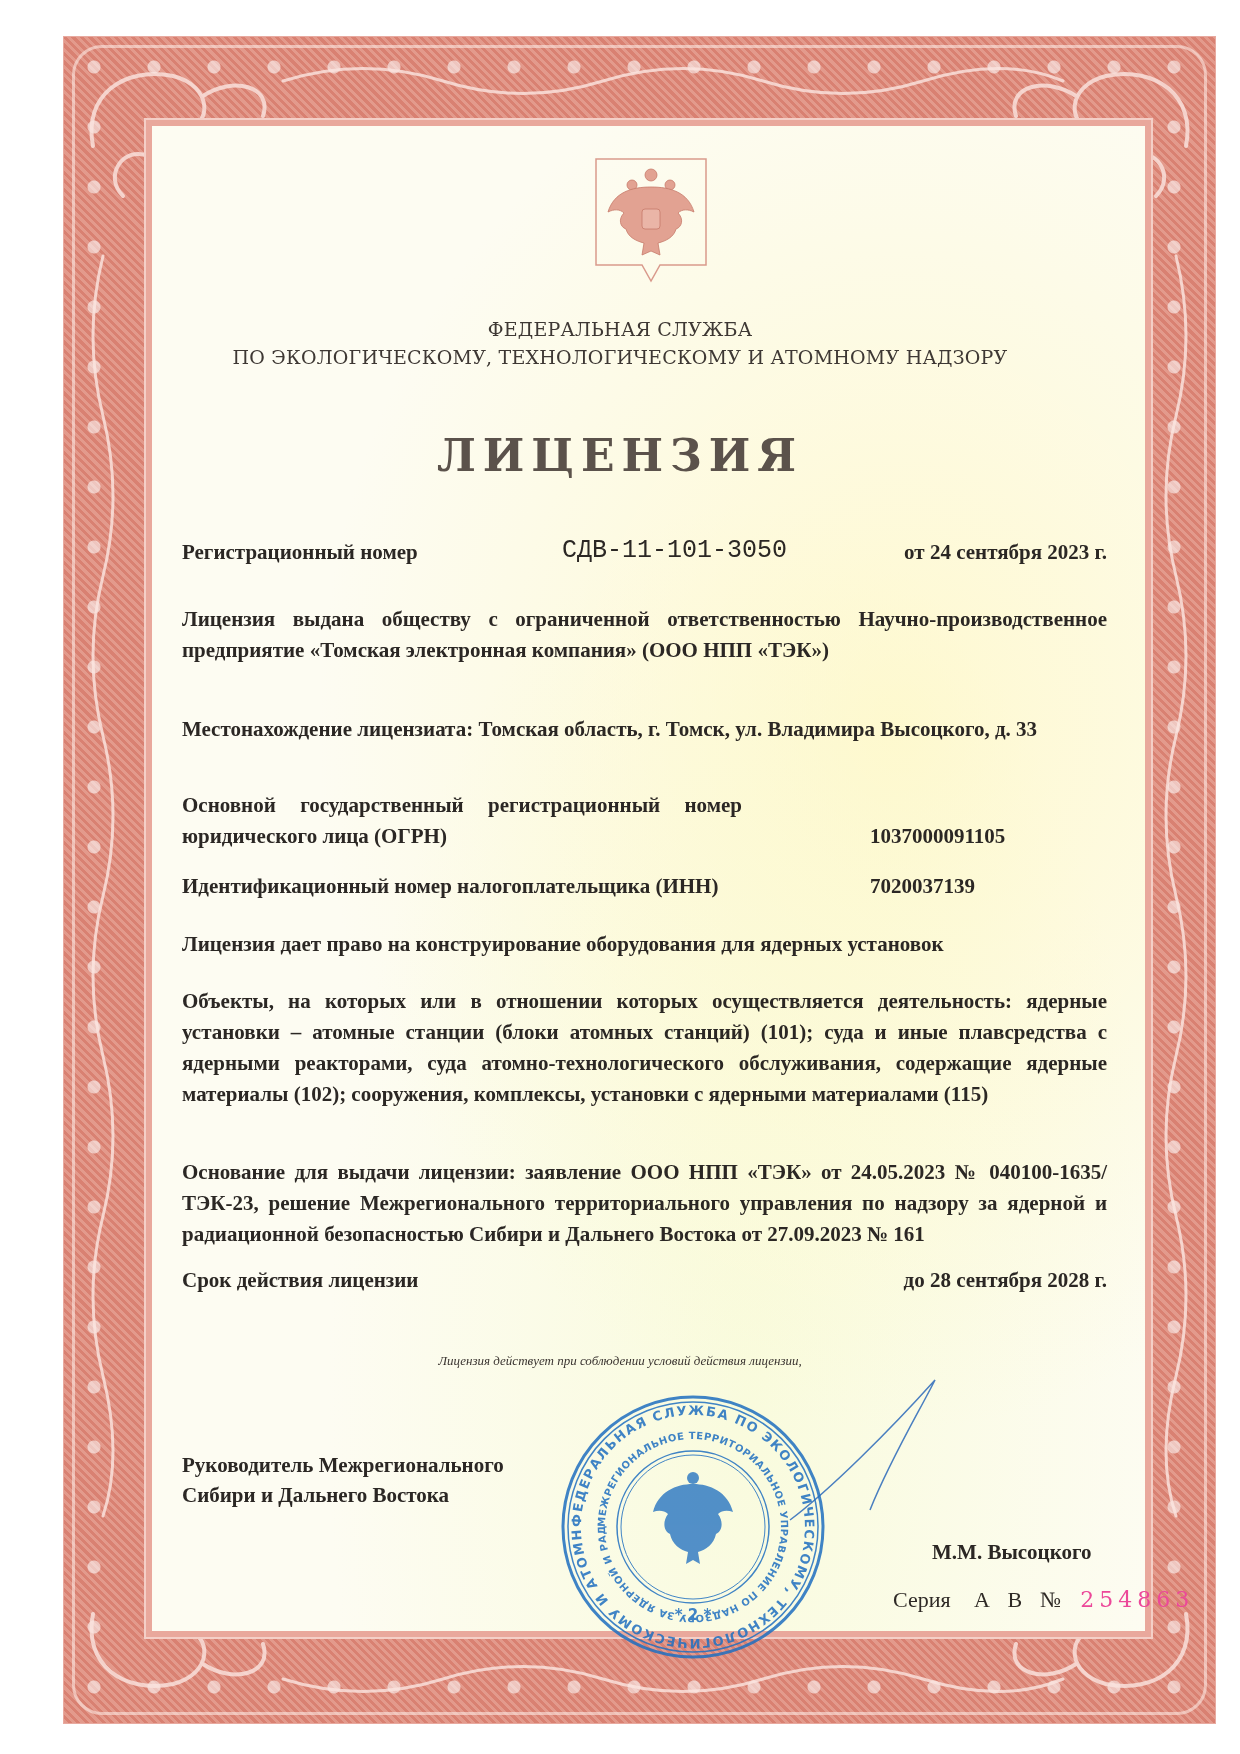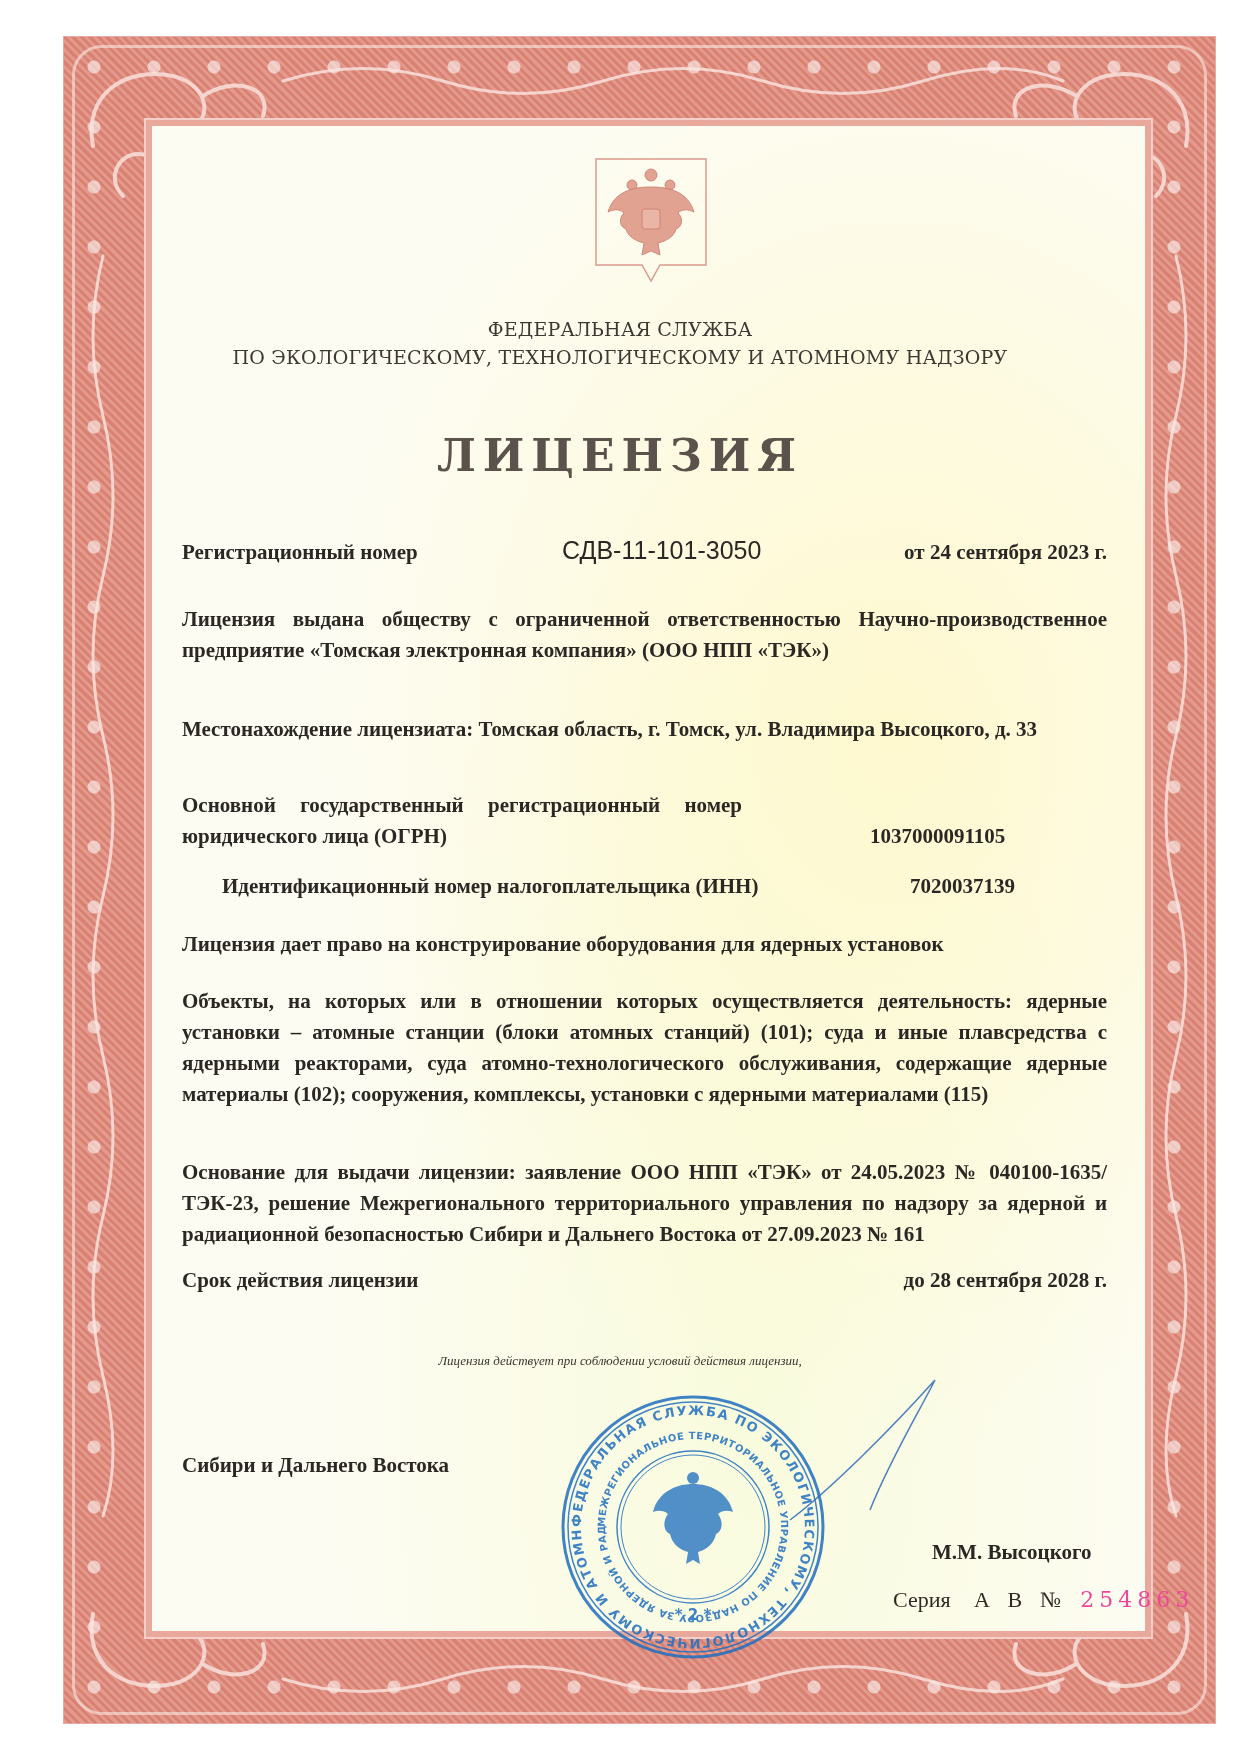--- a/index.html
+++ b/index.html
@@ -45,28 +45,28 @@
       letter-spacing: 7px; color: #5b524b;
     }
     .body-text {
       position: absolute; left: 182px; width: 925px;
       font-family: "Liberation Serif", serif; font-weight: bold; font-size: 21px;
       line-height: 31px; color: #2b2724;
     }
     .justify { text-align: justify; text-align-last: left; }
     .reg-row { top: 537px; }
     .reg-row .label { position: absolute; left: 0; }
-    .reg-row .number { position: absolute; left: 380px; top: -2px; font-size: 25px; font-weight: normal; font-family: Liberation Sans, sans-serif; }
+    .reg-row .number { position: absolute; left: 380px; top: -2px; font-size: 25px; font-weight: normal; font-family: Liberation Mono, monospace; }
     .reg-row .date { position: absolute; right: 0; }
     .p-issued { top: 604px; }
     .p-location { top: 714px; }
     .p-ogrn { top: 790px; }
     .p-ogrn .value, .p-inn .value { position: absolute; left: 688px; }
     .p-ogrn .value { top: 31px; }
-    .p-inn { top: 871px; margin-left: 40px; }
+    .p-inn { top: 871px; }
     .p-right { top: 929px; }
     .p-objects { top: 986px; }
     .p-basis { top: 1157px; }
     .p-validity { top: 1265px; }
     .p-validity .value { position: absolute; right: 0; top: 0; }
     .note {
       position: absolute; left: 0; width: 1240px; top: 1349px; text-align: center;
       font-family: "Liberation Serif", serif; font-style: italic; font-size: 13px;
       line-height: 23px; color: #3a3430;
     }
@@ -160,20 +160,21 @@
 <div class="body-text p-validity">
   <span>Срок действия лицензии</span>
   <span class="value">до 28 сентября 2028 г.</span>
 </div>
 
 <div class="note">
   <div>Лицензия действует при соблюдении условий действия лицензии,</div>
 </div>
 
 <div class="signer">
+  <div>Руководитель Межрегионального</div>
   <div>Сибири и Дальнего Востока</div>
 </div>
 
 <svg class="signature" viewBox="0 0 190 160">
   <path d="M20 150 C 60 120, 120 60, 165 10 C 150 40, 120 90, 100 140" fill="none" stroke="#4a7fc0" stroke-width="1.5"></path>
 </svg>
 
 <svg class="stamp" viewBox="0 0 270 270">
   <defs>
     <path id="stampOuter" d="M135,135 m-112,0 a112,112 0 1,1 224,0 a112,112 0 1,1 -224,0"></path>

